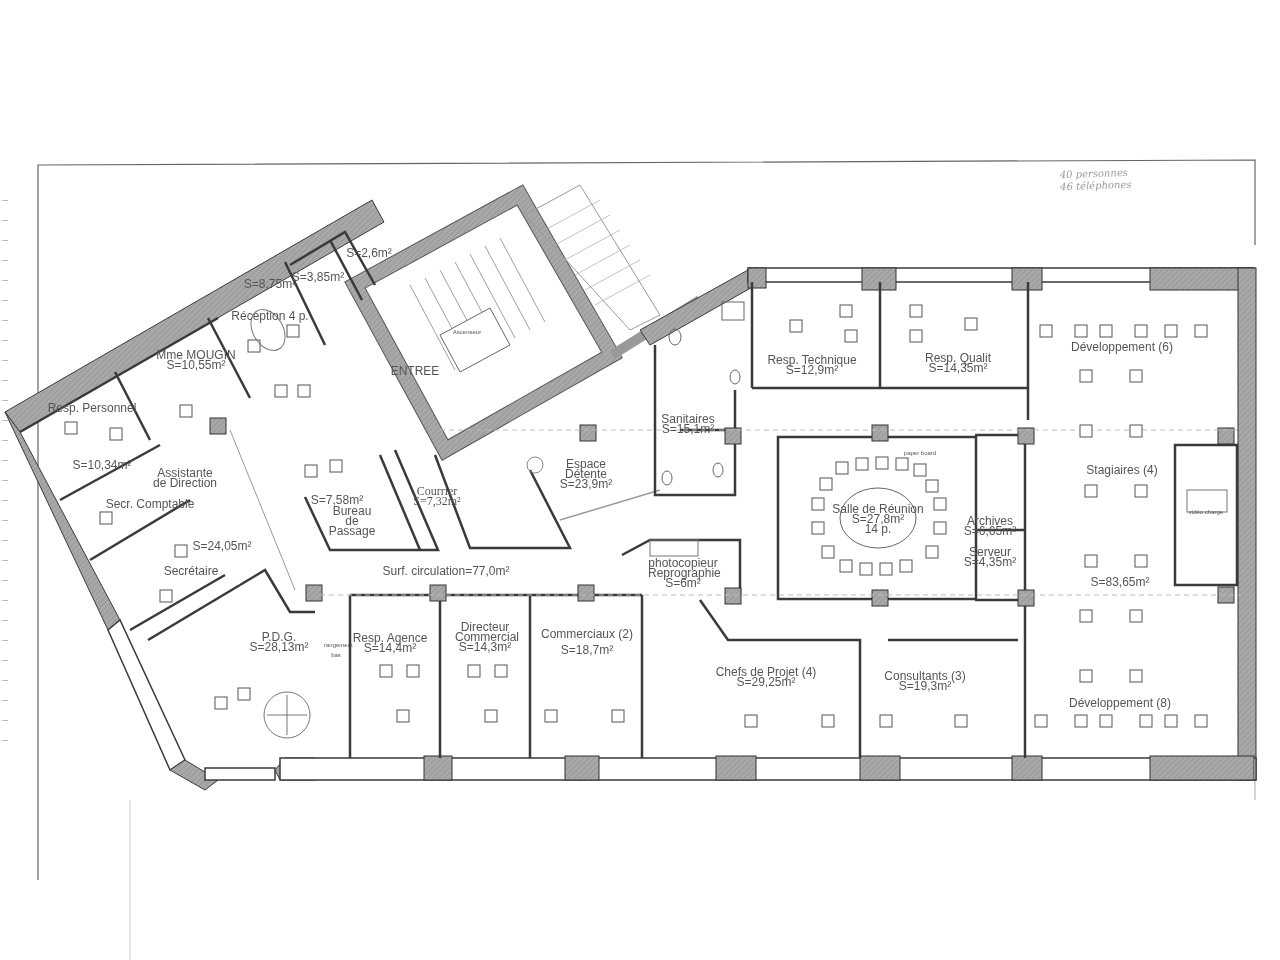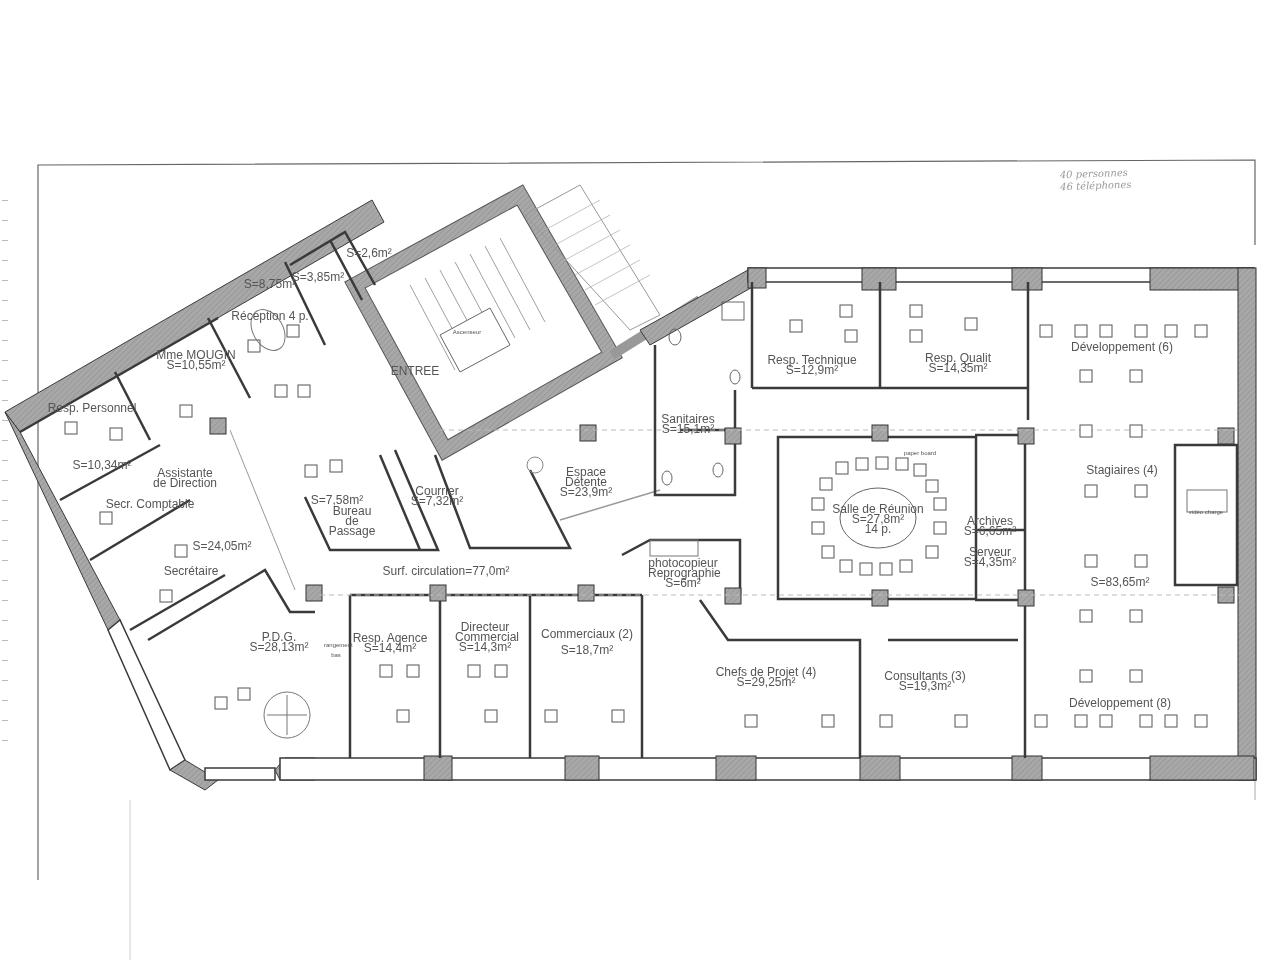--- a/index.html
+++ b/index.html
@@ -322,25 +322,25 @@
   <div class="lbl" style="left:279px;top:642px;">
       <span class="n">P.D.G.</span>
       <span class="a">S=28,13m²</span>
     </div>
   <div class="lbl" style="left:337px;top:500px;">
       <span class="a">S=7,58m²</span>
     </div>
   <div class="lbl" style="left:343px;top:521px;width:50px;white-space:normal;margin-left:9px;">
       <span class="n">Bureau de Passage</span>
     </div>
-  <div class="lbl" style="left:437px;top:496px;">
+  <div class="lbl" style="left:437px;top:496px;font-family:Liberation Serif, serif;">
       <span class="n">Courrier</span>
       <span class="a">S=7,32m²</span>
     </div>
-  <div class="lbl" style="left:586px;top:474px;width:60px;white-space:normal;margin-top:8px;">
+  <div class="lbl" style="left:586px;top:474px;width:60px;white-space:normal;">
       <span class="n">Espace Détente</span>
       <span class="a">S=23,9m²</span>
     </div>
   <div class="lbl" style="left:688px;top:424px;">
       <span class="n">Sanitaires</span>
       <span class="a">S=15,1m²</span>
     </div>
   <div class="lbl" style="left:683px;top:573px;width:70px;white-space:normal;">
       <span class="n">photocopieur Reprographie</span>
       <span class="a">S=6m²</span>

